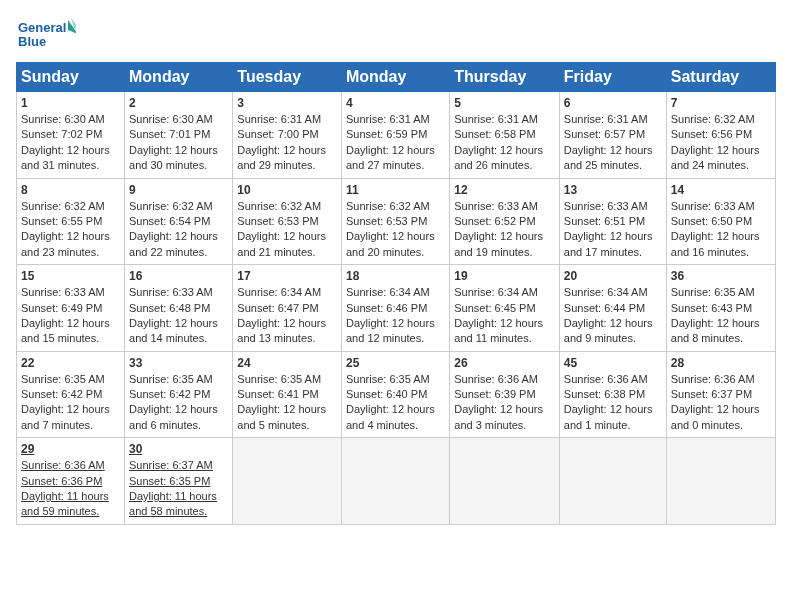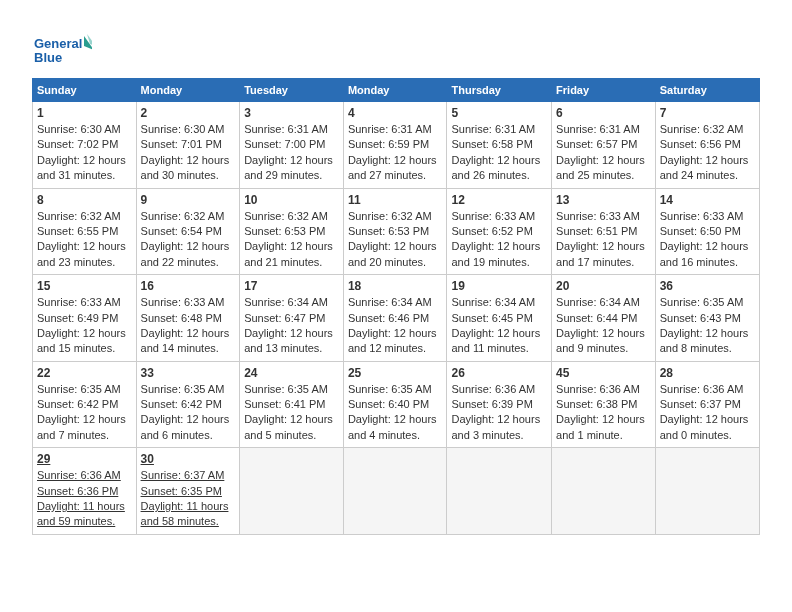--- a/index.html
+++ b/index.html
@@ -6,21 +6,21 @@
     body {
       font-family: Arial, sans-serif;
       background: #fff;
       width: 792px;
       height: 612px;
       overflow: hidden;
     }
     .page {
       width: 792px;
       height: 612px;
-      padding: 32px;
+      padding: 16px;
       background: #fff;
     }
     .header {
       display: flex;
       justify-content: space-between;
       align-items: flex-start;
       margin-bottom: 10px;
     }
     .logo {
       display: flex;
@@ -41,21 +41,21 @@
     .calendar-table {
       width: 100%;
       border-collapse: collapse;
       font-size: 9.5px;
     }
     .calendar-table thead tr th {
       background-color: #2a6db5;
       color: #fff;
       padding: 5px 4px;
       text-align: left;
-      font-size: 11px;
+      font-size: 16px;
       font-weight: bold;
       border: 1px solid #2a6db5;
     }
     .calendar-table tbody tr td {
       border: 1px solid #ccc;
       vertical-align: top;
       padding: 4px;
       height: 78px;
       width: 113px;
       color: #333;

